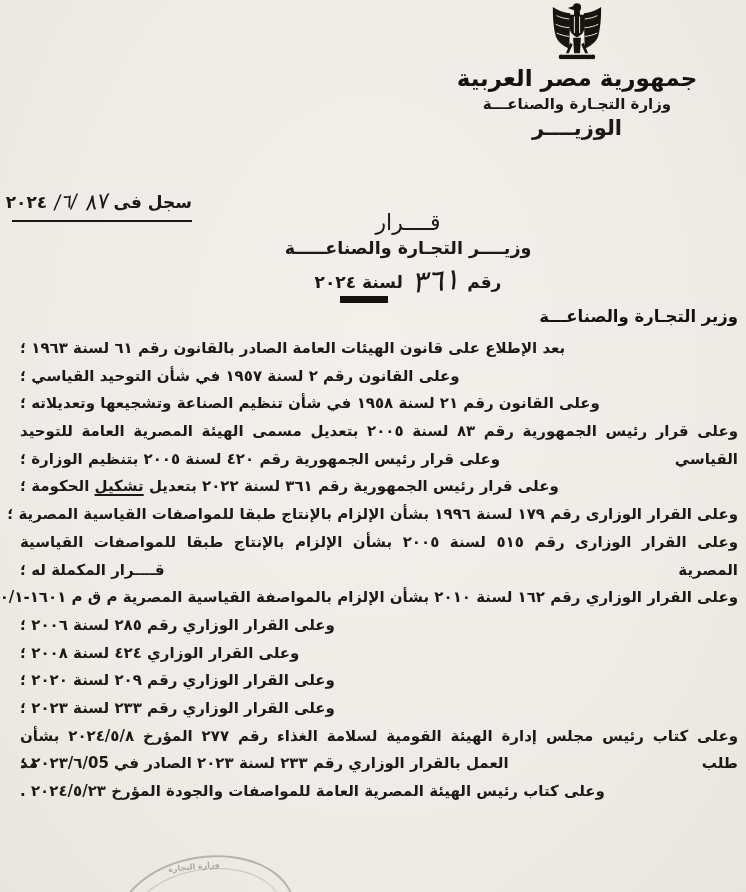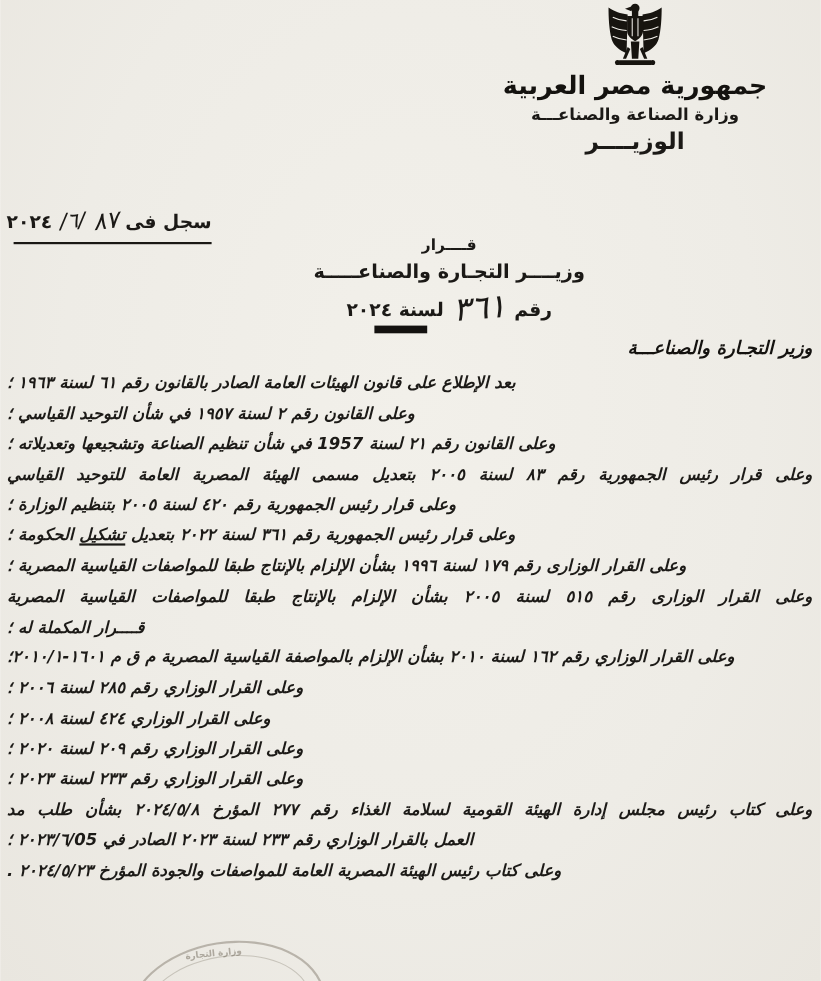--- a/index.html
+++ b/index.html
@@ -22,28 +22,28 @@
   .registration{
     position:absolute; top:188px; left:12px; width:180px;
     text-align:center; border-bottom:2.5px solid #1a1814; padding-bottom:7px;
     font-weight:bold; font-size:17px; white-space:nowrap;
   }
   .registration span{display:inline-block; vertical-align:baseline;}
   .scrawl{font-style:italic; font-weight:400; font-size:22px; transform:rotate(-7deg) translateY(1px); letter-spacing:1px;}
   .scrawl-sep{font-style:italic; font-weight:400; font-size:19px; transform:rotate(-4deg); margin:0 1px;}
   
   .decree{position:absolute; top:211px; left:240px; width:336px; text-align:center;}
-  .decree-t1{font-size:14px; font-weight:bold; line-height:24px;}
+  .decree-t1{font-size:22px; font-weight:normal; line-height:24px;}
   .decree-t2{font-size:17.5px; font-weight:bold; line-height:26px;}
   .decree-t3{font-size:17px; font-weight:bold; line-height:34px; white-space:nowrap;}
   .decree-t3 span{display:inline-block;}
   .decree-num{font-style:italic; font-weight:400; font-size:30px; transform:rotate(-5deg) translateY(3px); letter-spacing:2px; margin:0 2px;}
   .bar{position:absolute; top:85px; left:100px; width:48px; height:7px; background:#141210;}
   
-  .body{position:absolute; top:304px; right:8px; left:6px;font-style:italic;}
+  .body{position:absolute; top:304px; right:8px; left:20px;}
   .bheading{font-size:16.5px; font-weight:bold; height:31px; line-height:26px; color:#14120f;}
   .bline{font-size:15px; font-weight:bold; height:27.7px; line-height:27.7px; text-align:left; white-space:nowrap; color:#1c1a17;}
   .bline.just{text-align:justify; text-align-last:justify; white-space:normal; word-spacing:2px;}
   .uword{text-decoration:underline; text-decoration-thickness:1.5px; text-underline-offset:3px;}
   
   .stamp{
     position:absolute; left:116px; top:856px; width:176px; height:118px;
     border:2px solid rgba(122,114,100,0.45); border-radius:50%;
     transform:rotate(-9deg);
   }
@@ -89,21 +89,21 @@
         <path d="M8,23 C12,25 16,26 22,26.5"></path>
         <path d="M9,32 C13,34 17,35 22,35.5"></path>
         <path d="M51,14 C47,16 43,17 38,17.5"></path>
         <path d="M52,23 C48,25 44,26 38,26.5"></path>
         <path d="M51,32 C47,34 43,35 38,35.5"></path>
         <path d="M27.3,15 L27.3,32"></path>
         <path d="M32.7,15 L32.7,32"></path>
       </g>
     </svg>
     <div class="country">جمهورية مصر العربية</div>
-    <div class="ministry">وزارة الصناعة والصناعـــة</div>
+    <div class="ministry">وزارة التجـارة والصناعـــة</div>
     <div class="office">الوزيــــر</div>
   </div>
 
   <div class="registration">
     <span>سجل فى</span>
     <span class="scrawl">٨٧</span>
     <span class="scrawl-sep">/٦/</span>
     <span>٢٠٢٤</span>
   </div>
 
@@ -115,21 +115,21 @@
       <span class="decree-num">٣٦١</span>
       <span>لسنة ٢٠٢٤</span>
     </div>
     <div class="bar"></div>
   </div>
 
   <div class="body">
     <div class="bheading">وزير التجـارة والصناعـــة</div>
     <div class="bline">بعد الإطلاع على قانون الهيئات العامة الصادر بالقانون رقم ٦١ لسنة ١٩٦٣ ؛</div>
     <div class="bline">وعلى القانون رقم ٢ لسنة ١٩٥٧ في شأن التوحيد القياسي ؛</div>
-    <div class="bline">وعلى القانون رقم ٢١ لسنة 1957 في شأن تنظيم الصناعة وتشجيعها وتعديلاته ؛</div>
+    <div class="bline">وعلى القانون رقم ٢١ لسنة ١٩٥٨ في شأن تنظيم الصناعة وتشجيعها وتعديلاته ؛</div>
     <div class="bline just">وعلى قرار رئيس الجمهورية رقم ٨٣ لسنة ٢٠٠٥ بتعديل مسمى الهيئة المصرية العامة للتوحيد القياسي</div>
     <div class="bline">وعلى قرار رئيس الجمهورية رقم ٤٢٠ لسنة ٢٠٠٥ بتنظيم الوزارة ؛</div>
     <div class="bline">
       <span>وعلى قرار رئيس الجمهورية رقم ٣٦١ لسنة ٢٠٢٢ بتعديل </span><span class="uword">تشكيل</span><span> الحكومة ؛</span>
     </div>
     <div class="bline">وعلى القرار الوزارى رقم ١٧٩ لسنة ١٩٩٦ بشأن الإلزام بالإنتاج طبقا للمواصفات القياسية المصرية ؛</div>
     <div class="bline just">وعلى القرار الوزارى رقم ٥١٥ لسنة ٢٠٠٥ بشأن الإلزام بالإنتاج طبقا للمواصفات القياسية المصرية</div>
     <div class="bline">قــــرار المكملة له ؛</div>
     <div class="bline">وعلى القرار الوزاري رقم ١٦٢ لسنة ٢٠١٠ بشأن الإلزام بالمواصفة القياسية المصرية م ق م ١٦٠١-٢٠١٠/١؛</div>
     <div class="bline">وعلى القرار الوزاري رقم ٢٨٥ لسنة ٢٠٠٦ ؛</div>

